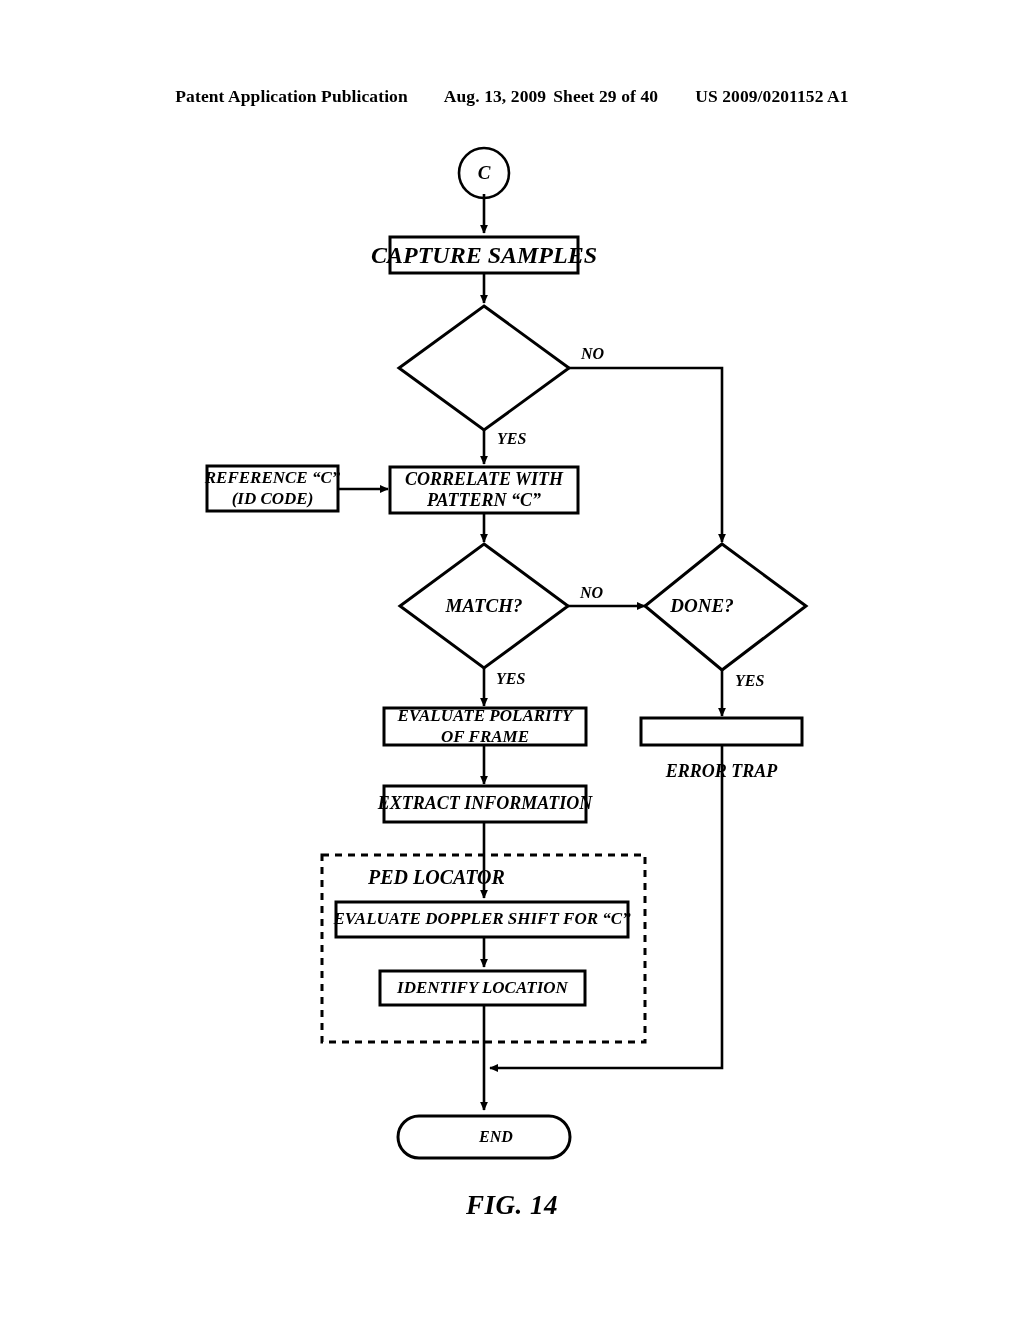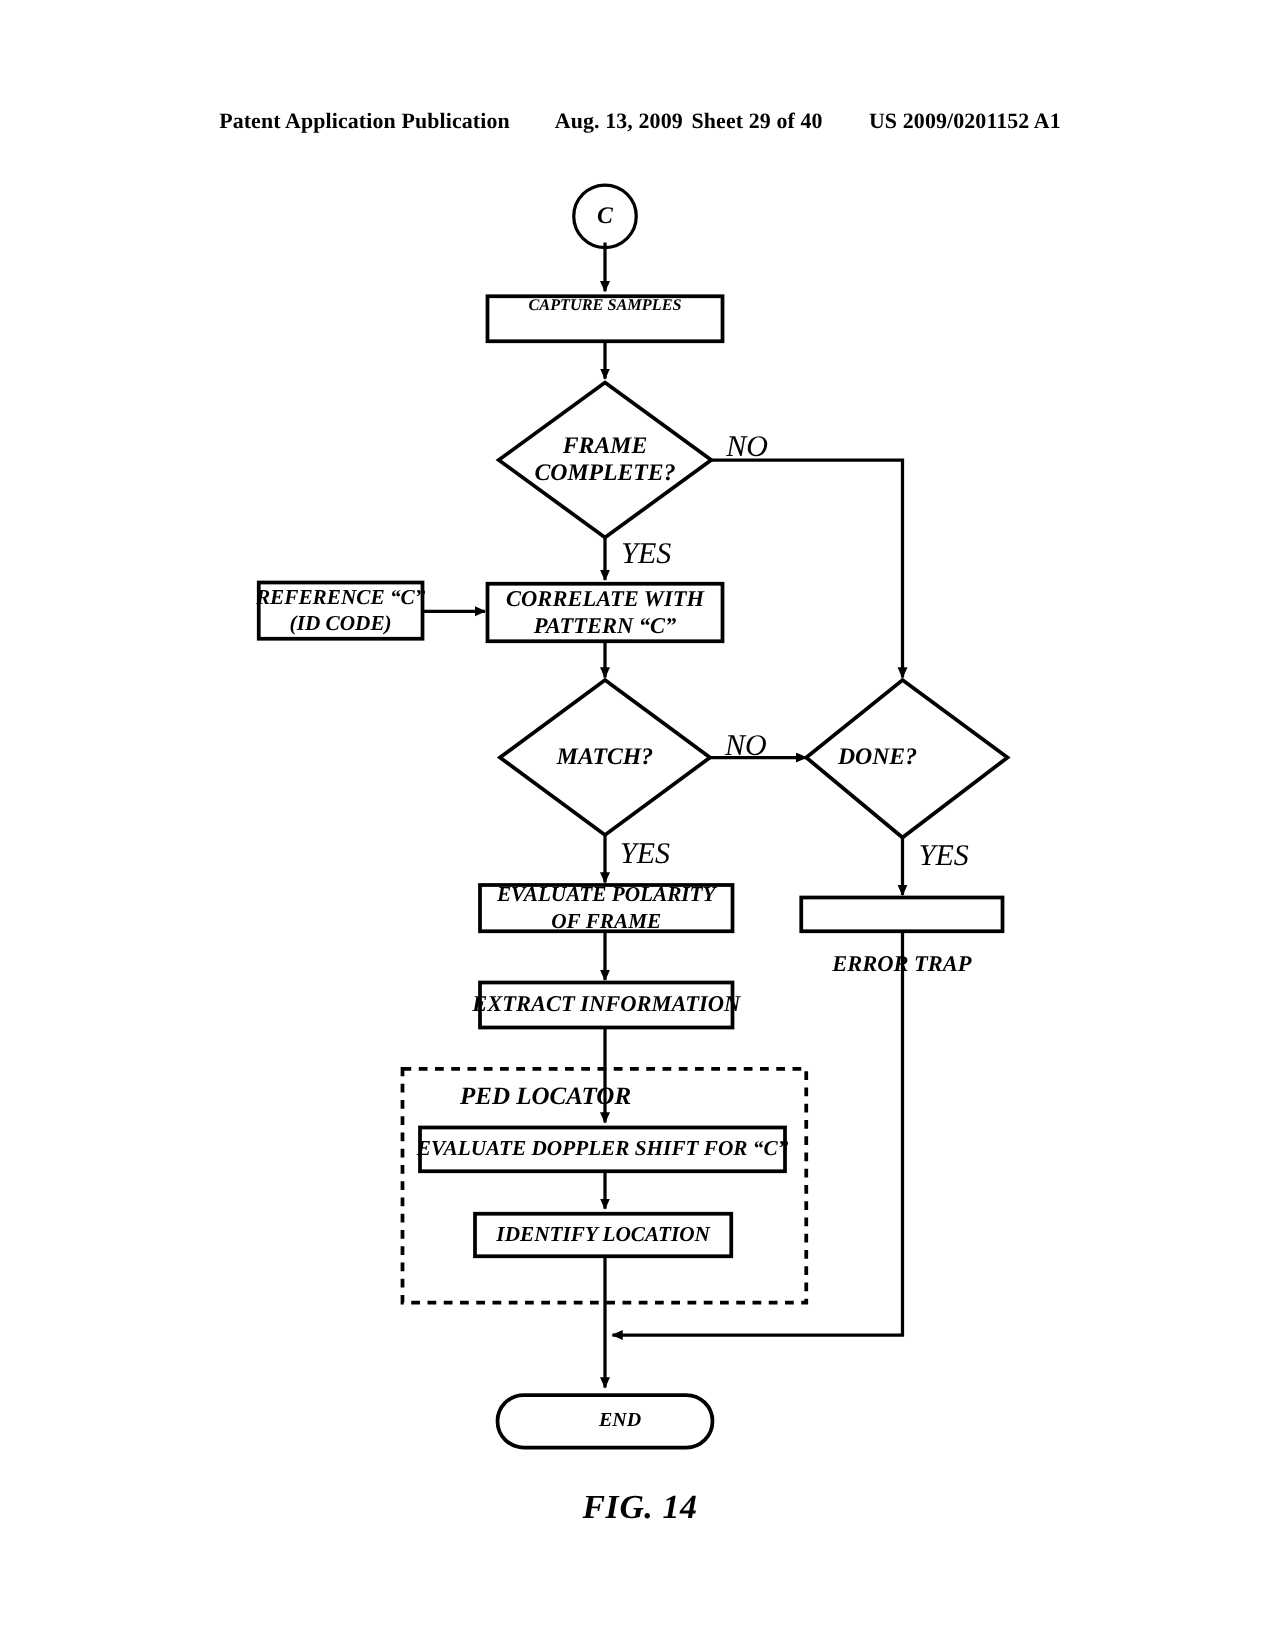--- a/index.html
+++ b/index.html
@@ -64,22 +64,22 @@
     font-weight: bold;
     line-height: 1.18;
     white-space: pre;
     pointer-events: none;
   }
   .node-label .ln { display: block; }
 
   .edge-label {
     position: absolute;
     font-style: italic;
-    font-weight: normal;
-    font-size: 24px;
+    font-weight: bold;
+    font-size: 16px;
     white-space: pre;
     pointer-events: none;
     text-align: right;
   }
 
   .group-title {
     position: absolute;
     font-style: italic;
     font-weight: bold;
     font-size: 20px;
@@ -177,28 +177,24 @@
 
       <rect x="398" y="1116" width="172" height="42" rx="21" ry="21" stroke-width="3"></rect>
 
     </g>
   </svg>
 
   <div class="node-label" style="left:459px; top:158px; width:50px; height:30px; font-size:19px;">
     <span class="ln">C</span>
   </div>
 
-  <div class="node-label" style="left:390px; top:226px; width:188px; height:36px; font-size:13px;">
+  <div class="node-label" style="left:390px; top:237px; width:188px; height:36px; font-size:24px;">
     <span class="ln">CAPTURE SAMPLES</span>
   </div>
 
-  <div class="node-label" style="left:404px; top:340px; width:160px; height:56px; font-size:19px;">
-    <span class="ln">FRAME</span>
-    <span class="ln">COMPLETE?</span>
-  </div>
 
   <div class="node-label" style="left:207px; top:466px; width:131px; height:45px; font-size:17px;">
     <span class="ln">REFERENCE “C”</span>
     <span class="ln">(ID CODE)</span>
   </div>
 
   <div class="node-label" style="left:390px; top:467px; width:188px; height:46px; font-size:18px;">
     <span class="ln">CORRELATE WITH</span>
     <span class="ln">PATTERN “C”</span>
   </div>

